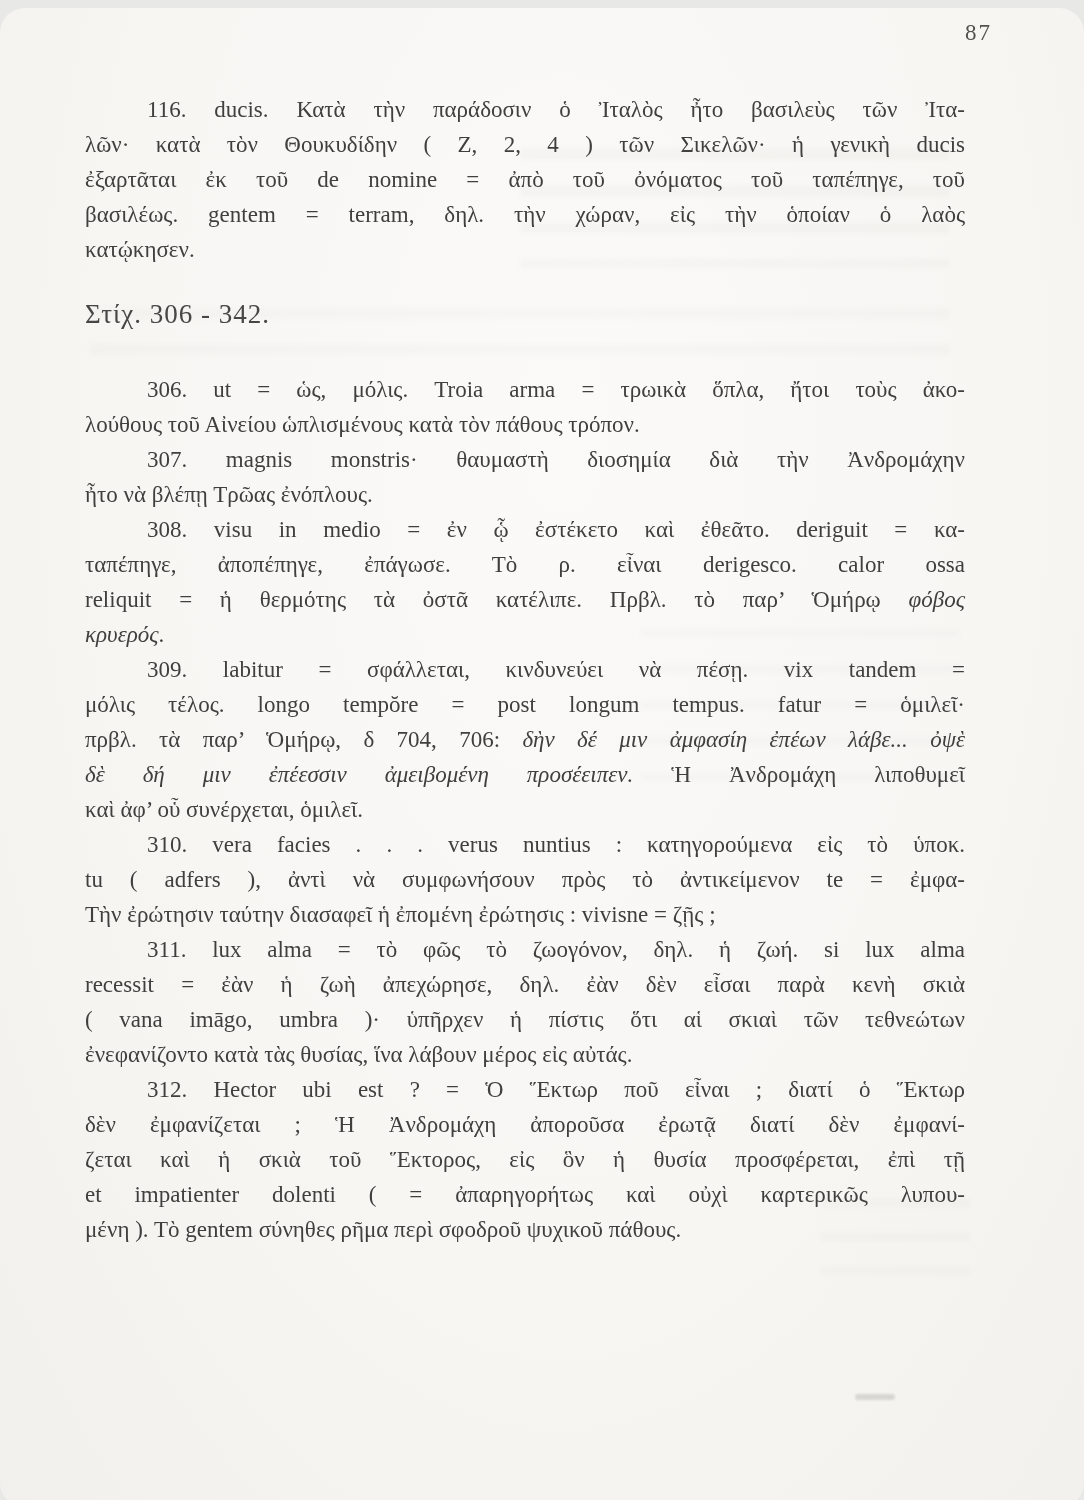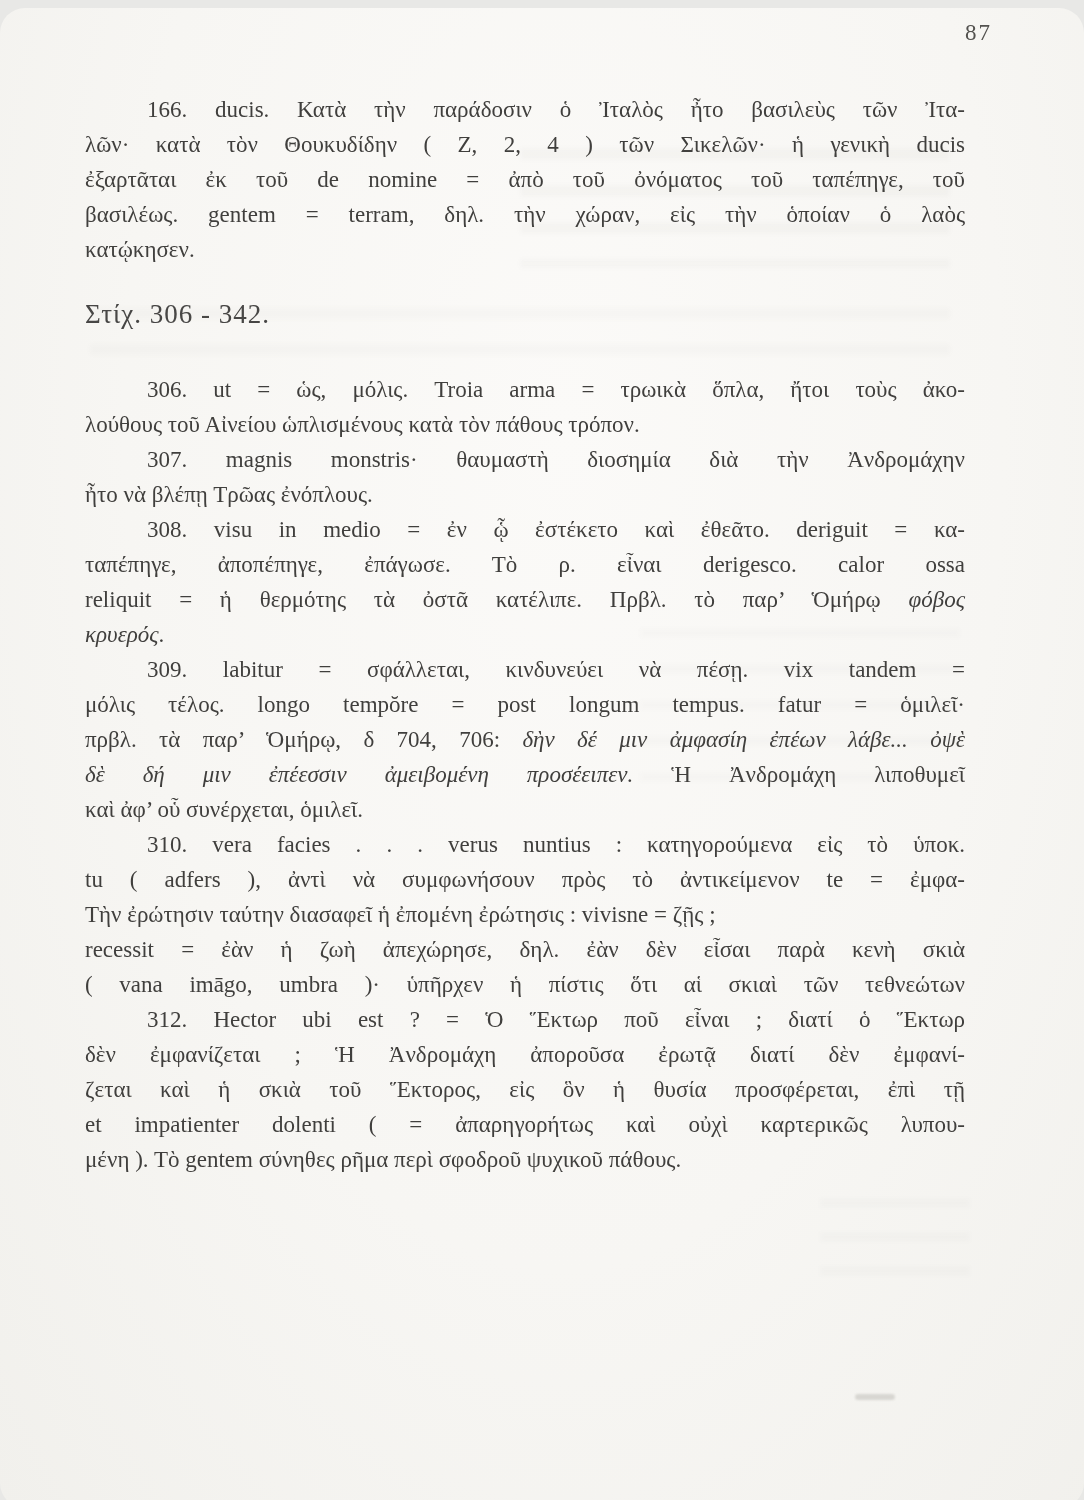--- a/index.html
+++ b/index.html
@@ -93,21 +93,21 @@
 </head>
 <body>
 
 <div class="scan-page">
 
   <div class="page-number">87</div>
 
   <div class="content">
     <div id="para-top">
         <div class="para">
-          <div class="line first"><span>166. ducis. Κατὰ τὴν παράδοσιν ὁ Ἰταλὸς ἦτο βασιλεὺς τῶν Ἰτα-</span></div>
+          <div class="line first"><span>116. ducis. Κατὰ τὴν παράδοσιν ὁ Ἰταλὸς ἦτο βασιλεὺς τῶν Ἰτα-</span></div>
           <div class="line"><span>λῶν· κατὰ τὸν Θουκυδίδην ( Ζ, 2, 4 ) τῶν Σικελῶν· ἡ γενικὴ ducis</span></div>
           <div class="line"><span>ἐξαρτᾶται ἐκ τοῦ de nomine = ἀπὸ τοῦ ὀνόματος τοῦ ταπέπηγε, τοῦ</span></div>
           <div class="line"><span>βασιλέως. gentem = terram, δηλ. τὴν χώραν, εἰς τὴν ὁποίαν ὁ λαὸς</span></div>
           <div class="line last"><span>κατῴκησεν.</span></div>
         </div>
       </div>
 
     <h2 class="section-heading">Στίχ. 306 - 342.</h2>
 
     <div id="para-rest">
@@ -131,22 +131,24 @@
           <div class="line"><span>πρβλ. τὰ παρ’ Ὁμήρῳ, δ 704, 706: </span><span class="it">δὴν δέ μιν ἀμφασίη ἐπέων λάβε... ὀψὲ</span></div>
           <div class="line"><span class="it">δὲ δή μιν ἐπέεσσιν ἀμειβομένη προσέειπεν.</span><span> Ἡ Ἀνδρομάχη λιποθυμεῖ</span></div>
           <div class="line last"><span>καὶ ἀφ’ οὗ συνέρχεται, ὁμιλεῖ.</span></div>
         </div>
         <div class="para">
           <div class="line first"><span>310. vera facies . . . verus nuntius : κατηγορούμενα εἰς τὸ ὑποκ.</span></div>
           <div class="line"><span>tu ( adfers ), ἀντὶ νὰ συμφωνήσουν πρὸς τὸ ἀντικείμενον te = ἐμφα-</span></div>
           <div class="line last"><span>Τὴν ἐρώτησιν ταύτην διασαφεῖ ἡ ἐπομένη ἐρώτησις : vivisne = ζῇς ;</span></div>
         </div>
         <div class="para">
+          <div class="line first"><span>311. lux alma = τὸ φῶς τὸ ζωογόνον, δηλ. ἡ ζωή. si lux alma</span></div>
           <div class="line"><span>recessit = ἐὰν ἡ ζωὴ ἀπεχώρησε, δηλ. ἐὰν δὲν εἶσαι παρὰ κενὴ σκιὰ</span></div>
           <div class="line"><span>( vana imāgo, umbra )· ὑπῆρχεν ἡ πίστις ὅτι αἱ σκιαὶ τῶν τεθνεώτων</span></div>
+          <div class="line last"><span>ἐνεφανίζοντο κατὰ τὰς θυσίας, ἵνα λάβουν μέρος εἰς αὐτάς.</span></div>
         </div>
         <div class="para">
           <div class="line first"><span>312. Hector ubi est ? = Ὁ Ἕκτωρ ποῦ εἶναι ; διατί ὁ Ἕκτωρ</span></div>
           <div class="line"><span>δὲν ἐμφανίζεται ; Ἡ Ἀνδρομάχη ἀποροῦσα ἐρωτᾷ διατί δὲν ἐμφανί-</span></div>
           <div class="line"><span>ζεται καὶ ἡ σκιὰ τοῦ Ἕκτορος, εἰς ὃν ἡ θυσία προσφέρεται, ἐπὶ τῇ</span></div>
         </div>
         <div class="para">
           <div class="line"><span>et impatienter dolenti ( = ἀπαρηγορήτως καὶ οὐχὶ καρτερικῶς λυπου-</span></div>
           <div class="line last"><span>μένη ). Τὸ gentem σύνηθες ρῆμα περὶ σφοδροῦ ψυχικοῦ πάθους.</span></div>
         </div>

